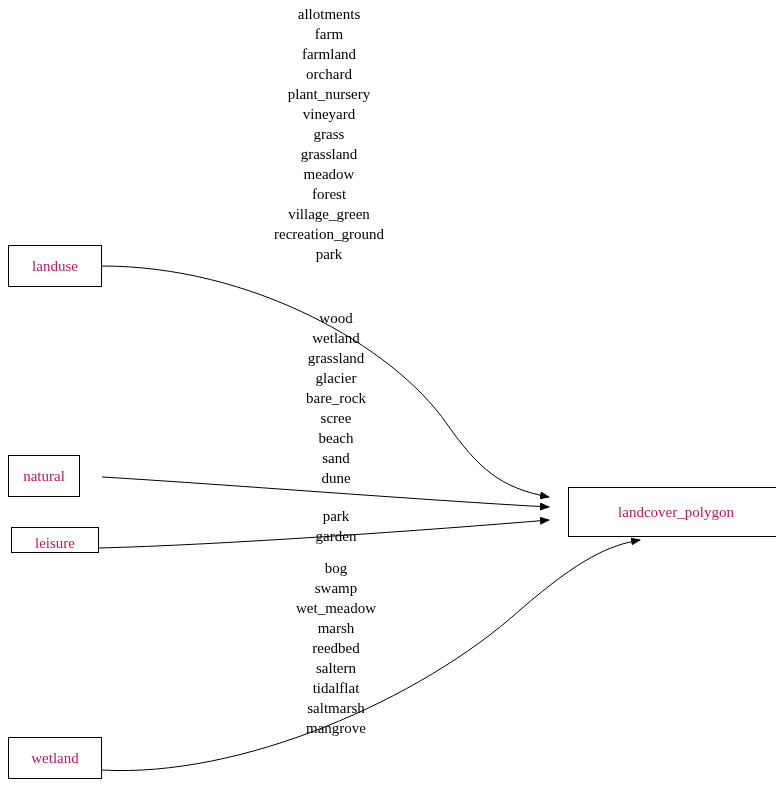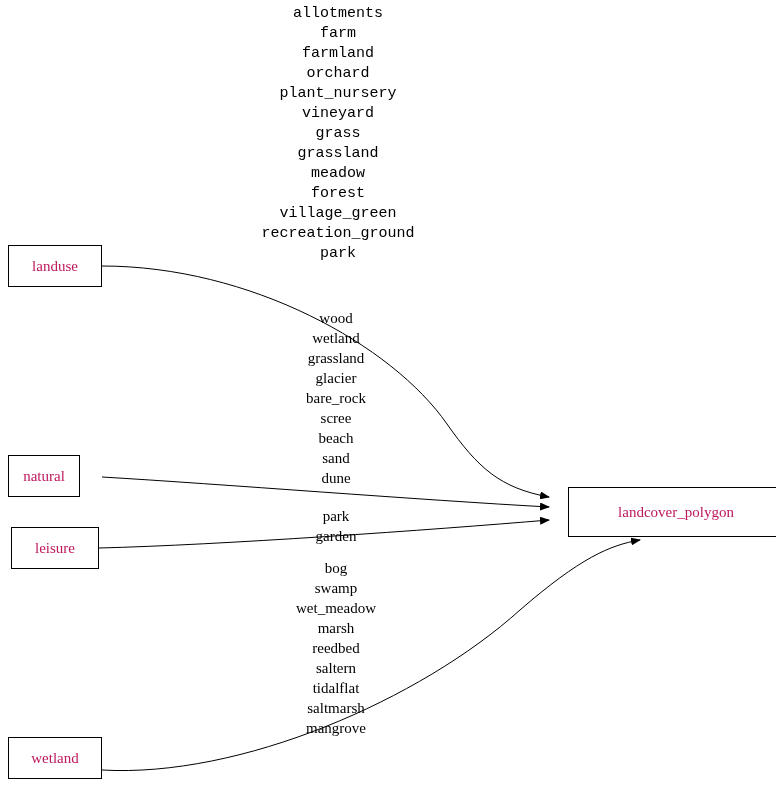--- a/index.html
+++ b/index.html
@@ -65,33 +65,33 @@
   </svg>
 
   <div class="node" style="left:8px; top:245px; width:94px; height:42px;">
     <span>landuse</span>
   </div>
 
   <div class="node" style="left:8px; top:455px; width:72px; height:42px;">
     <span>natural</span>
   </div>
 
-  <div class="node" style="left:11px; top:527px; width:88px; height:42px;">
+  <div class="node" style="left:11px; top:527px; width:88px; height:26px;align-items:flex-end;">
     <span>leisure</span>
   </div>
 
   <div class="node" style="left:8px; top:737px; width:94px; height:42px;">
     <span>wetland</span>
   </div>
 
   <div class="node" style="left:568px; top:487px; width:216px; height:50px;">
     <span>landcover_polygon</span>
   </div>
 
-  <div class="label-group" style="left:249px; top:4px; width:178px;font-family:Liberation Mono, monospace;">
+  <div class="label-group" style="left:240px; top:4px; width:178px;">
       <div>allotments</div>
       <div>farm</div>
       <div>farmland</div>
       <div>orchard</div>
       <div>plant_nursery</div>
       <div>vineyard</div>
       <div>grass</div>
       <div>grassland</div>
       <div>meadow</div>
       <div>forest</div>

